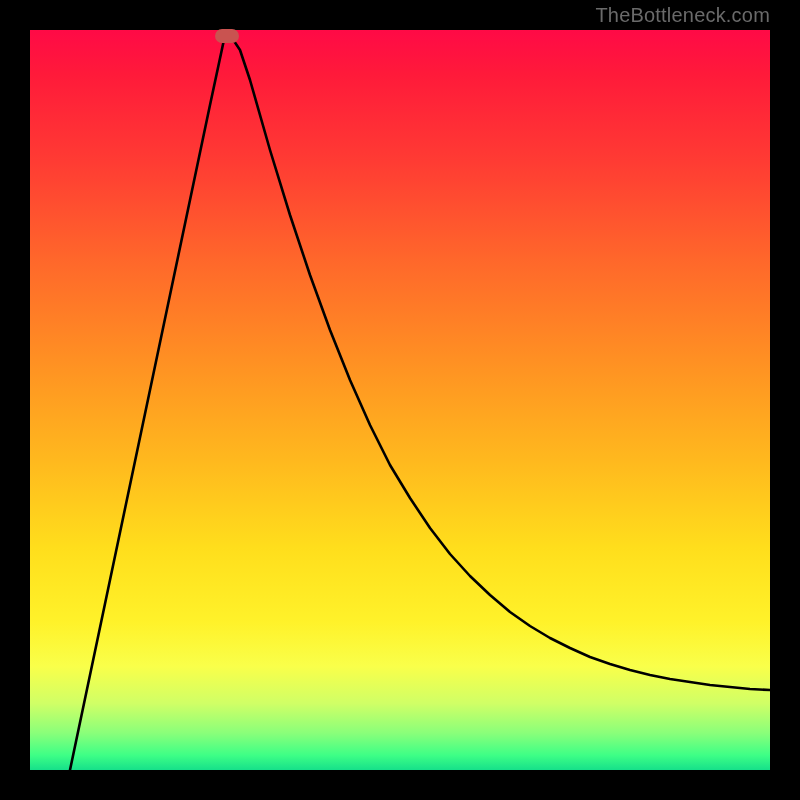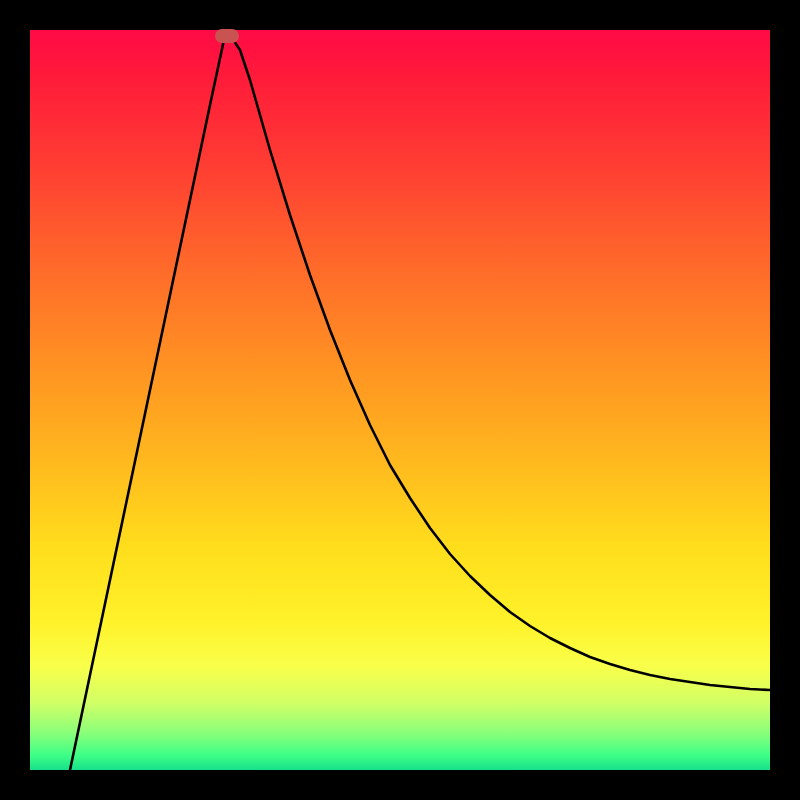--- a/index.html
+++ b/index.html
@@ -65,20 +65,21 @@
     width: 740px;
     height: 740px;
     overflow: visible;
   }
 </style>
 </head>
 <body>
 
 <div class="frame">
 
+  <div class="watermark">TheBottleneck.com</div>
 
   <div class="plot">
 
     <svg class="curve" viewBox="0 0 740 740" preserveAspectRatio="none">
       <path id="curve-path" fill="none" stroke="#000" stroke-width="2.6" stroke-linecap="round" stroke-linejoin="round" d="M40 740 L60 645 L80 550 L100 455 L120 360 L140 265 L160 170 L180 75 L195 5 L200 5 L210 20 L220 50 L240 120 L260 185 L280 245 L300 300 L320 350 L340 395 L360 435 L380 468 L400 498 L420 524 L440 546 L460 565 L480 582 L500 596 L520 608 L540 618 L560 627 L580 634 L600 640 L620 645 L640 649 L660 652 L680 655 L700 657 L720 659 L740 660"></path>
     </svg>
 
     <div class="marker" id="marker" style="left: 197px; top: 6px; background: rgb(201, 83, 80);"></div>
 
   </div>

